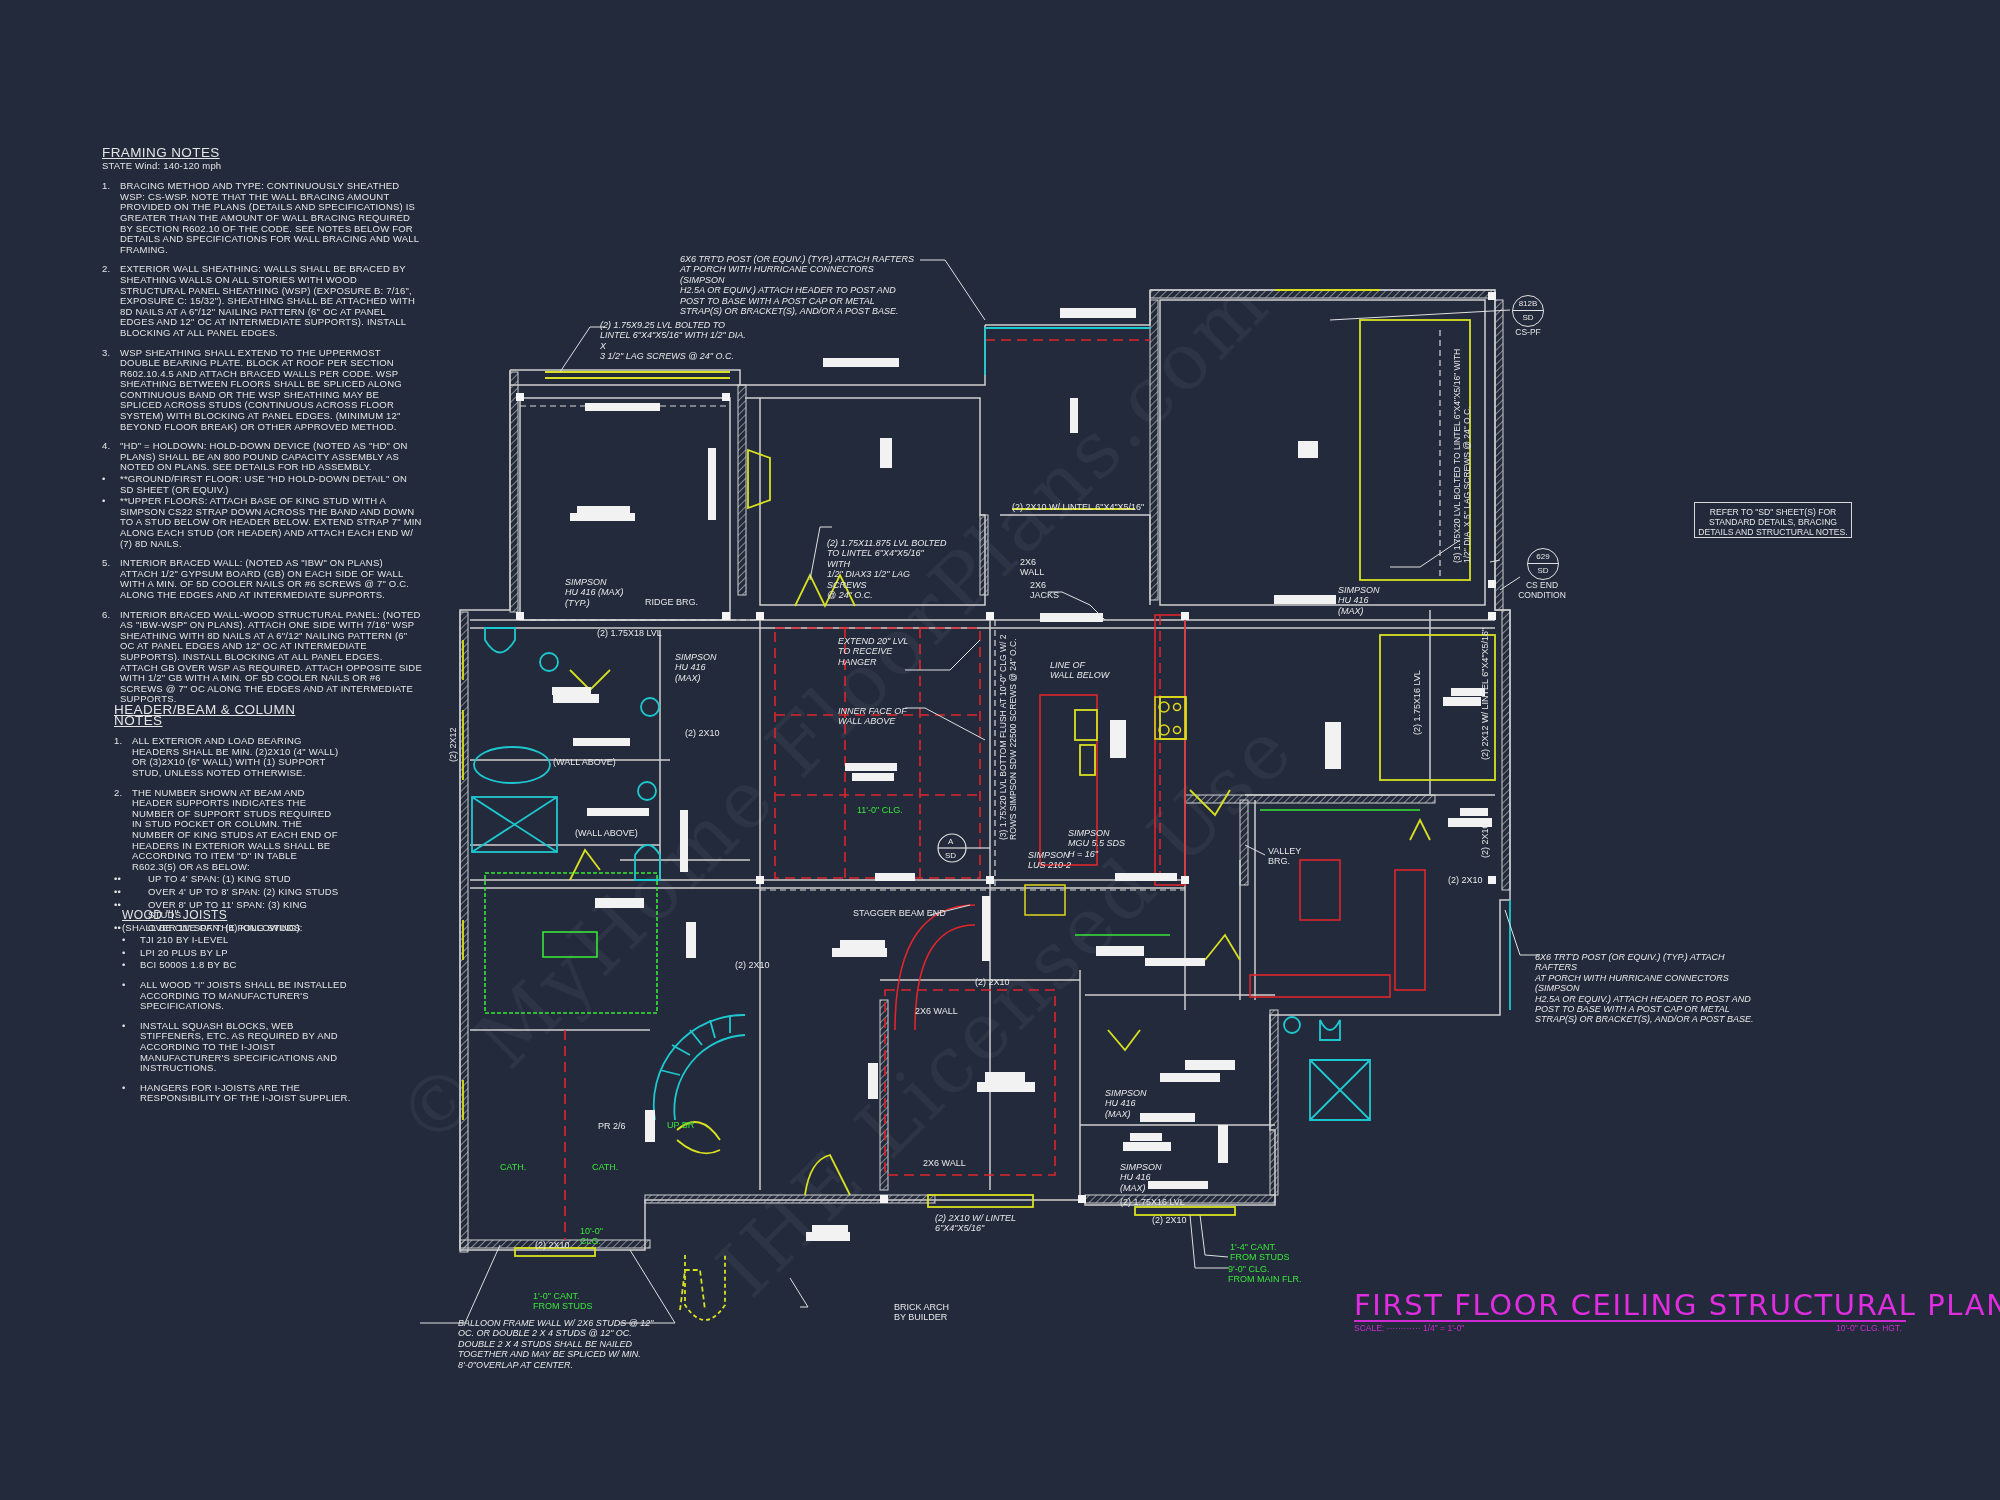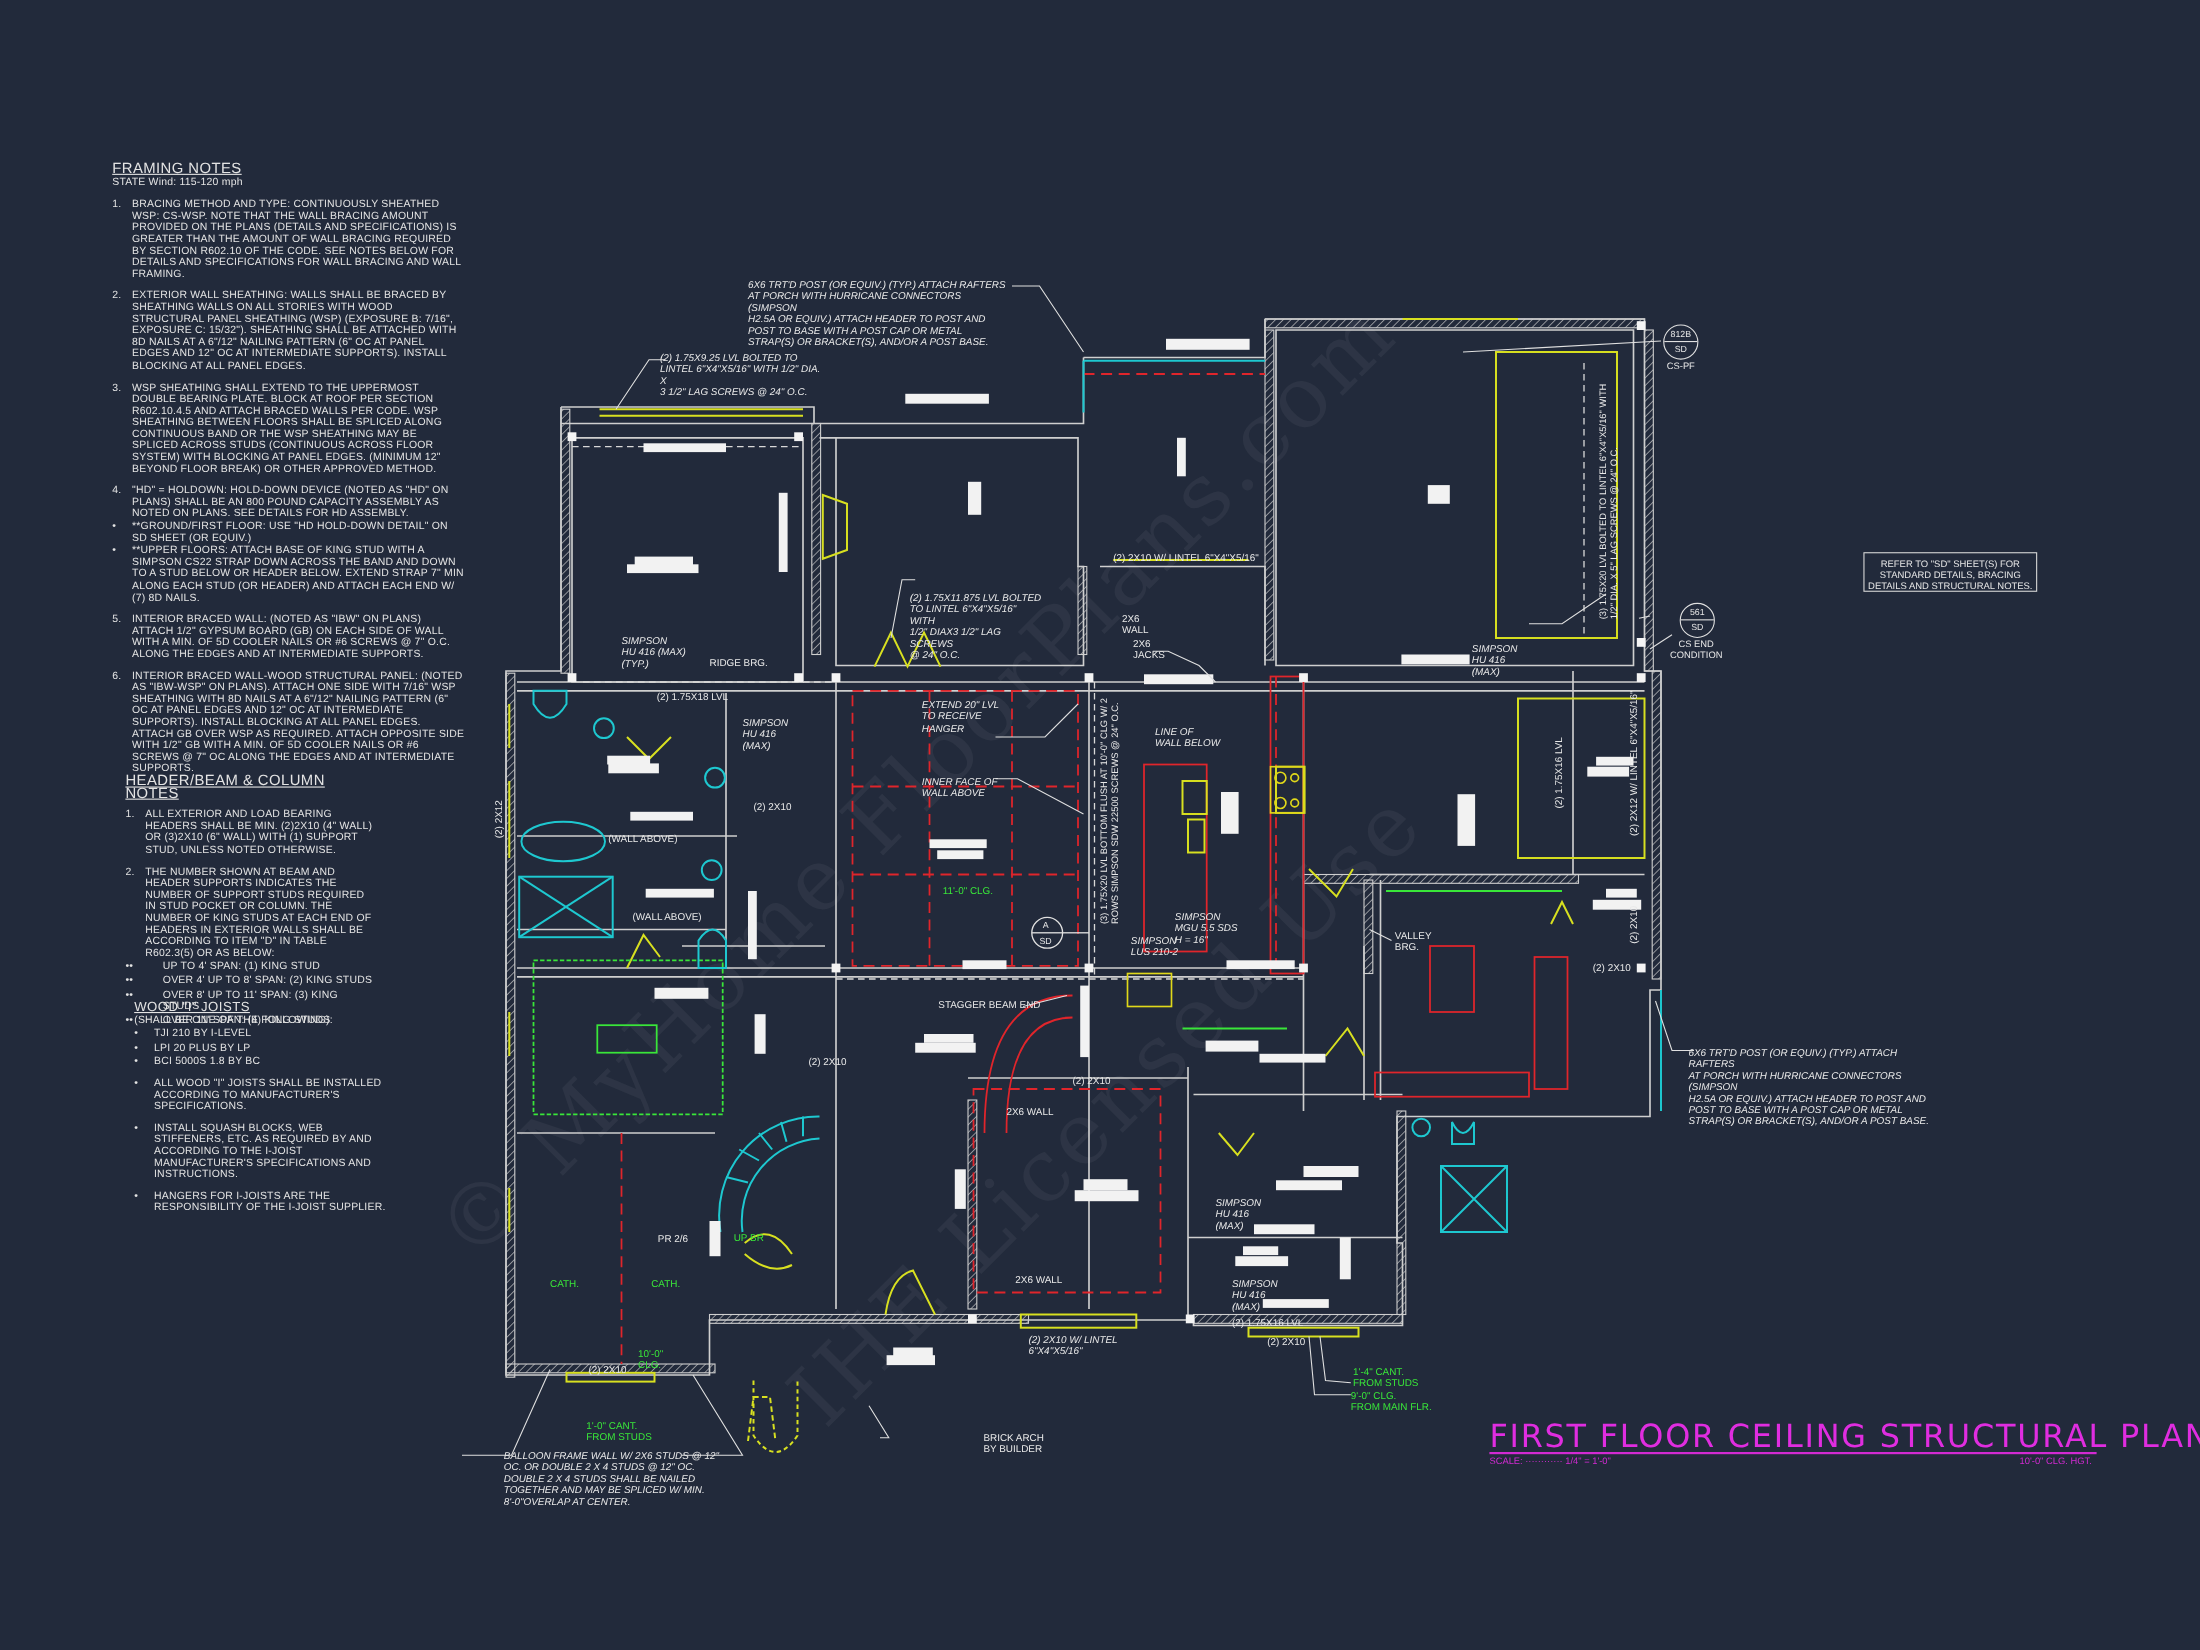--- a/index.html
+++ b/index.html
@@ -35,21 +35,21 @@
 </head>
 <body>
 
 <div class="sheet">
 
   <div class="wm" style="left:380px;top:1100px;">© MyHome FloorPlans.com</div>
   <div class="wm" style="left:700px;top:1250px;">IHE Licensed Use</div>
 
   <div class="notes" style="left:102px;top:148px;width:320px;">
     <h3>FRAMING NOTES</h3>
-    <div class="sub">STATE Wind: 115-120 mph</div>
+    <div class="sub">STATE Wind: 140-120 mph</div>
     <ol>
       <li><span class="n">1.</span><span>BRACING METHOD AND TYPE: CONTINUOUSLY SHEATHED WSP: CS-WSP. NOTE THAT THE WALL BRACING AMOUNT PROVIDED ON THE PLANS (DETAILS AND SPECIFICATIONS) IS GREATER THAN THE AMOUNT OF WALL BRACING REQUIRED BY SECTION R602.10 OF THE CODE. SEE NOTES BELOW FOR DETAILS AND SPECIFICATIONS FOR WALL BRACING AND WALL FRAMING.</span></li>
       <li><span class="n">2.</span><span>EXTERIOR WALL SHEATHING: WALLS SHALL BE BRACED BY SHEATHING WALLS ON ALL STORIES WITH WOOD STRUCTURAL PANEL SHEATHING (WSP) (EXPOSURE B: 7/16", EXPOSURE C: 15/32"). SHEATHING SHALL BE ATTACHED WITH 8d NAILS AT A 6"/12" NAILING PATTERN (6" OC AT PANEL EDGES AND 12" OC AT INTERMEDIATE SUPPORTS). INSTALL BLOCKING AT ALL PANEL EDGES.</span></li>
       <li><span class="n">3.</span><span>WSP SHEATHING SHALL EXTEND TO THE UPPERMOST DOUBLE BEARING PLATE. BLOCK AT ROOF PER SECTION R602.10.4.5 AND ATTACH BRACED WALLS PER CODE. WSP SHEATHING BETWEEN FLOORS SHALL BE SPLICED ALONG CONTINUOUS BAND OR THE WSP SHEATHING MAY BE SPLICED ACROSS STUDS (CONTINUOUS ACROSS FLOOR SYSTEM) WITH BLOCKING AT PANEL EDGES. (MINIMUM 12" BEYOND FLOOR BREAK) OR OTHER APPROVED METHOD.</span></li>
       <li class="tight"><span class="n">4.</span><span>"HD" = HOLDOWN: HOLD-DOWN DEVICE (NOTED AS "HD" ON PLANS) SHALL BE AN 800 POUND CAPACITY ASSEMBLY AS NOTED ON PLANS. SEE DETAILS FOR HD ASSEMBLY.</span></li>
       <li class="tight"><span class="n">•</span><span>**GROUND/FIRST FLOOR: USE "HD HOLD-DOWN DETAIL" ON SD SHEET (OR EQUIV.)</span></li>
       <li><span class="n">•</span><span>**UPPER FLOORS: ATTACH BASE OF KING STUD WITH A SIMPSON CS22 STRAP DOWN ACROSS THE BAND AND DOWN TO A STUD BELOW OR HEADER BELOW. EXTEND STRAP 7" MIN ALONG EACH STUD (OR HEADER) AND ATTACH EACH END W/ (7) 8d NAILS.</span></li>
       <li><span class="n">5.</span><span>INTERIOR BRACED WALL: (NOTED AS "IBW" ON PLANS) ATTACH 1/2" GYPSUM BOARD (GB) ON EACH SIDE OF WALL WITH A MIN. OF 5d COOLER NAILS OR #6 SCREWS @ 7" O.C. ALONG THE EDGES AND AT INTERMEDIATE SUPPORTS.</span></li>
       <li><span class="n">6.</span><span>INTERIOR BRACED WALL-WOOD STRUCTURAL PANEL: (NOTED AS "IBW-WSP" ON PLANS). ATTACH ONE SIDE WITH 7/16" WSP SHEATHING WITH 8d NAILS AT A 6"/12" NAILING PATTERN (6" OC AT PANEL EDGES AND 12" OC AT INTERMEDIATE SUPPORTS). INSTALL BLOCKING AT ALL PANEL EDGES. ATTACH GB OVER WSP AS REQUIRED. ATTACH OPPOSITE SIDE WITH 1/2" GB WITH A MIN. OF 5d COOLER NAILS OR #6 SCREWS @ 7" OC ALONG THE EDGES AND AT INTERMEDIATE SUPPORTS.</span></li>
     </ol>
@@ -423,21 +423,21 @@
 8'-0"OVERLAP AT CENTER.</div>
   <div class="lbl" style="left:894px;top:1302px;text-align:left;">BRICK ARCH
 BY BUILDER</div>
 
   <div class="tag" style="left:1512px;top:295px;">
     <span class="t">812B</span>
       <span class="b2">SD</span>
   </div>
   <div class="taglbl" style="left:1506px;top:327px;width:44px;">CS-PF</div>
   <div class="tag" style="left:1527px;top:548px;">
-    <span class="t">561</span>
+    <span class="t">629</span>
       <span class="b2">SD</span>
   </div>
   <div class="taglbl" style="left:1512px;top:580px;width:60px;">CS END
 CONDITION</div>
 
   <div class="refbox">REFER TO "SD" SHEET(S) FOR
 STANDARD DETAILS, BRACING
 DETAILS AND STRUCTURAL NOTES.</div>
 
   <div class="title">FIRST FLOOR CEILING STRUCTURAL PLAN</div>

